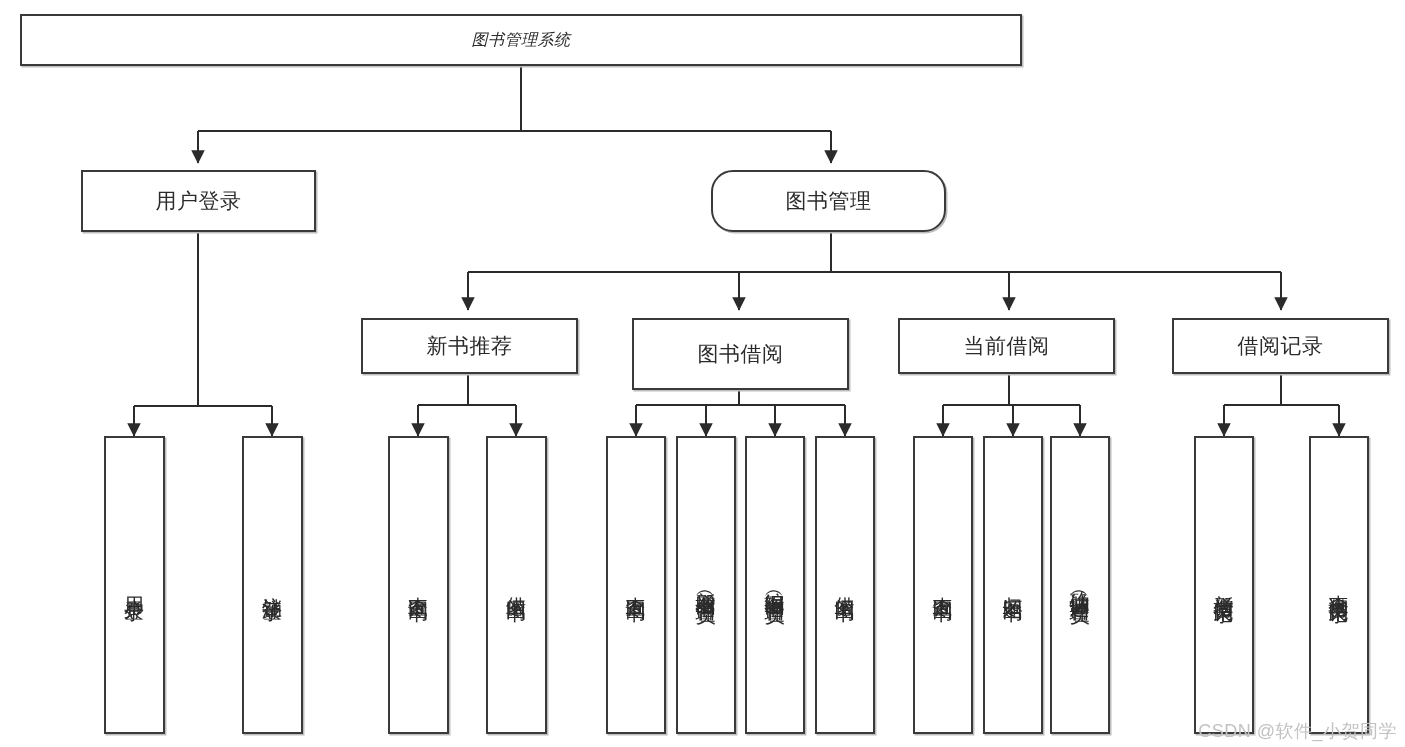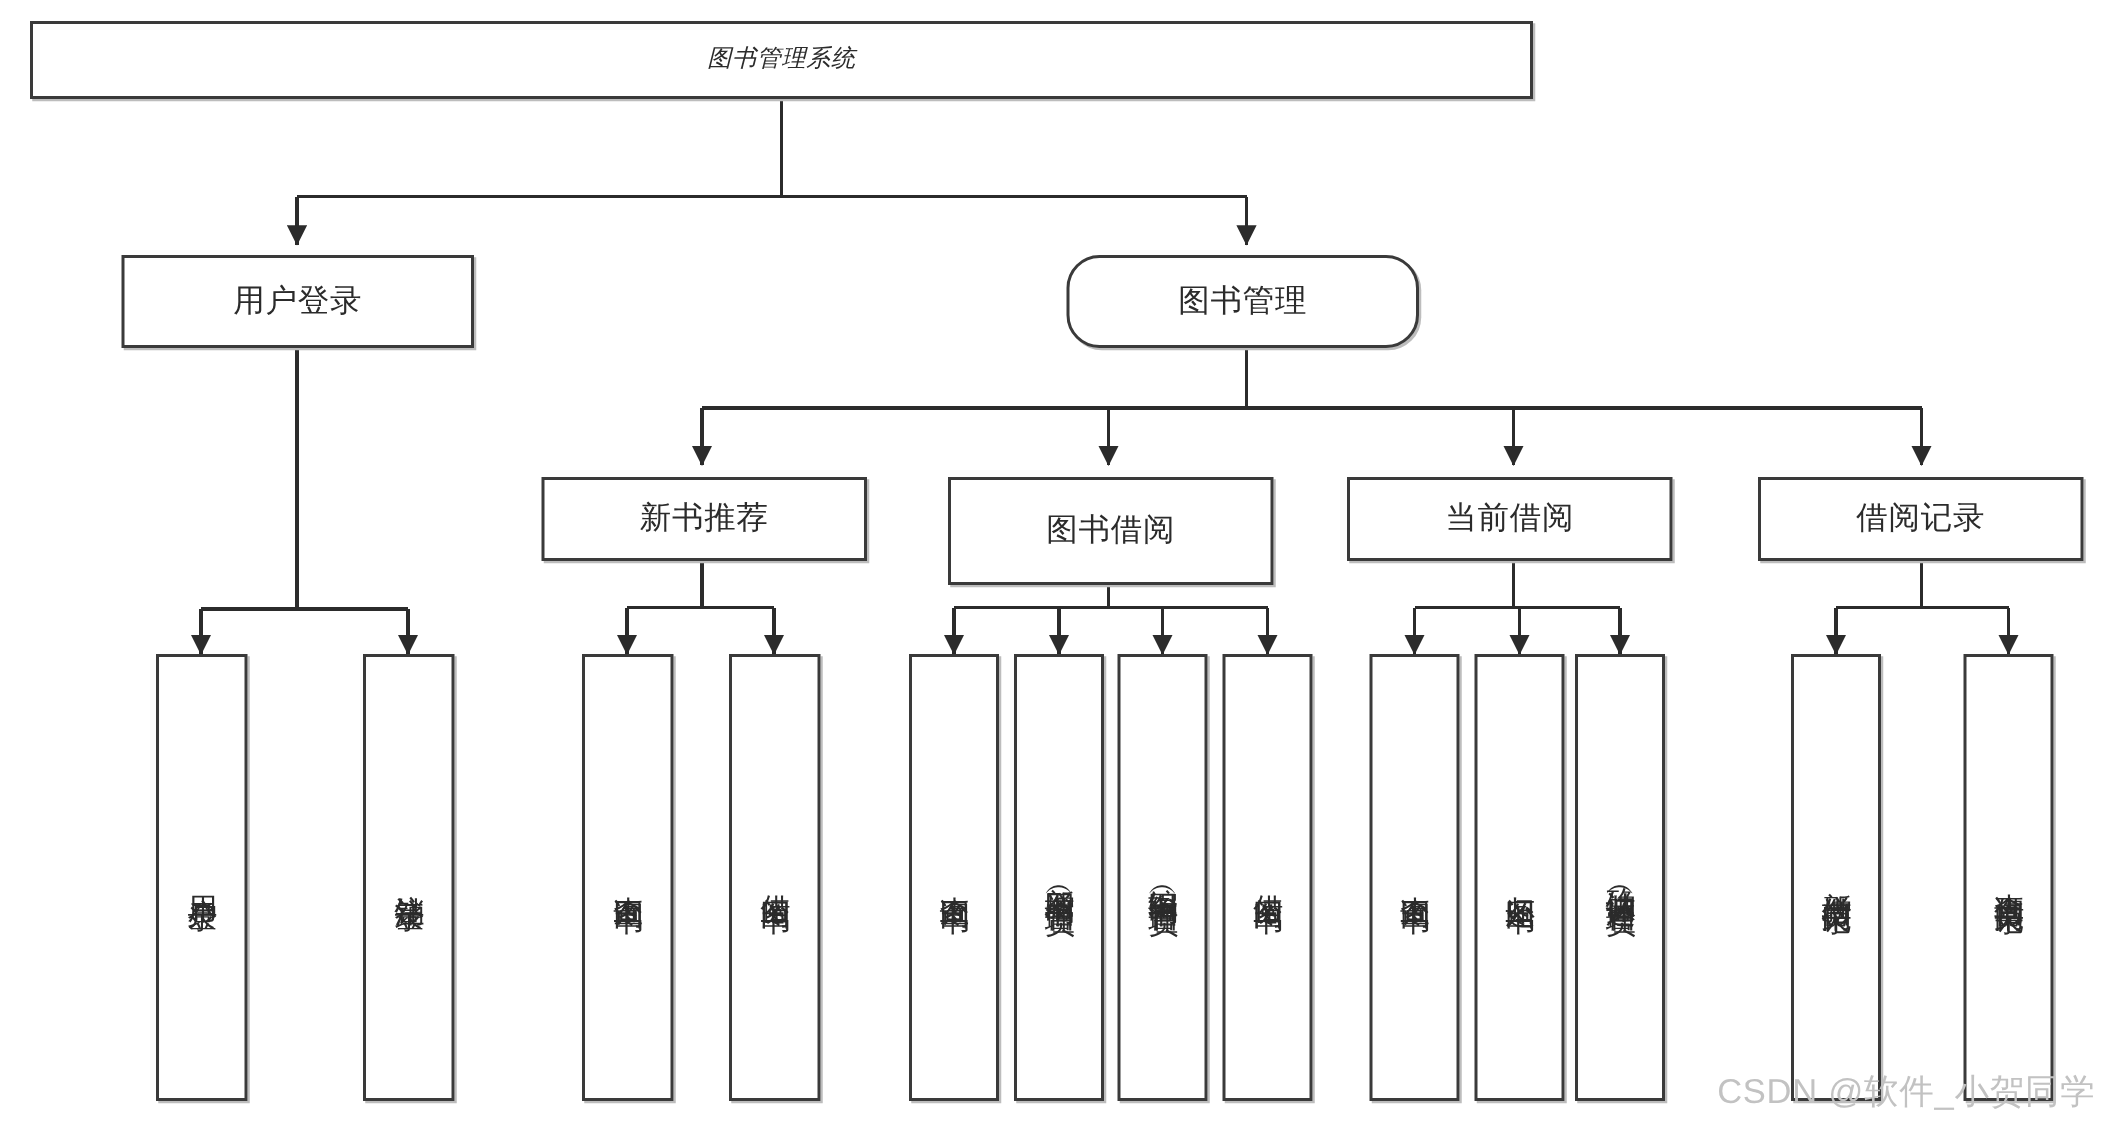--- a/index.html
+++ b/index.html
@@ -62,21 +62,21 @@
     text-orientation: upright;
     font-size: 20px;
     letter-spacing: 2px;
     line-height: 1;
     white-space: nowrap;
   }
   #watermark {
     position: absolute;
     right: 8px;
     bottom: 4px;
-    font-size: 23px;
+    font-size: 18px;
     color: #c2c2c2;
     letter-spacing: 0.5px;
     z-index: 5;
     white-space: nowrap;
   }
 </style>
 </head>
 <body>
 
 <div id="diagram-root">

